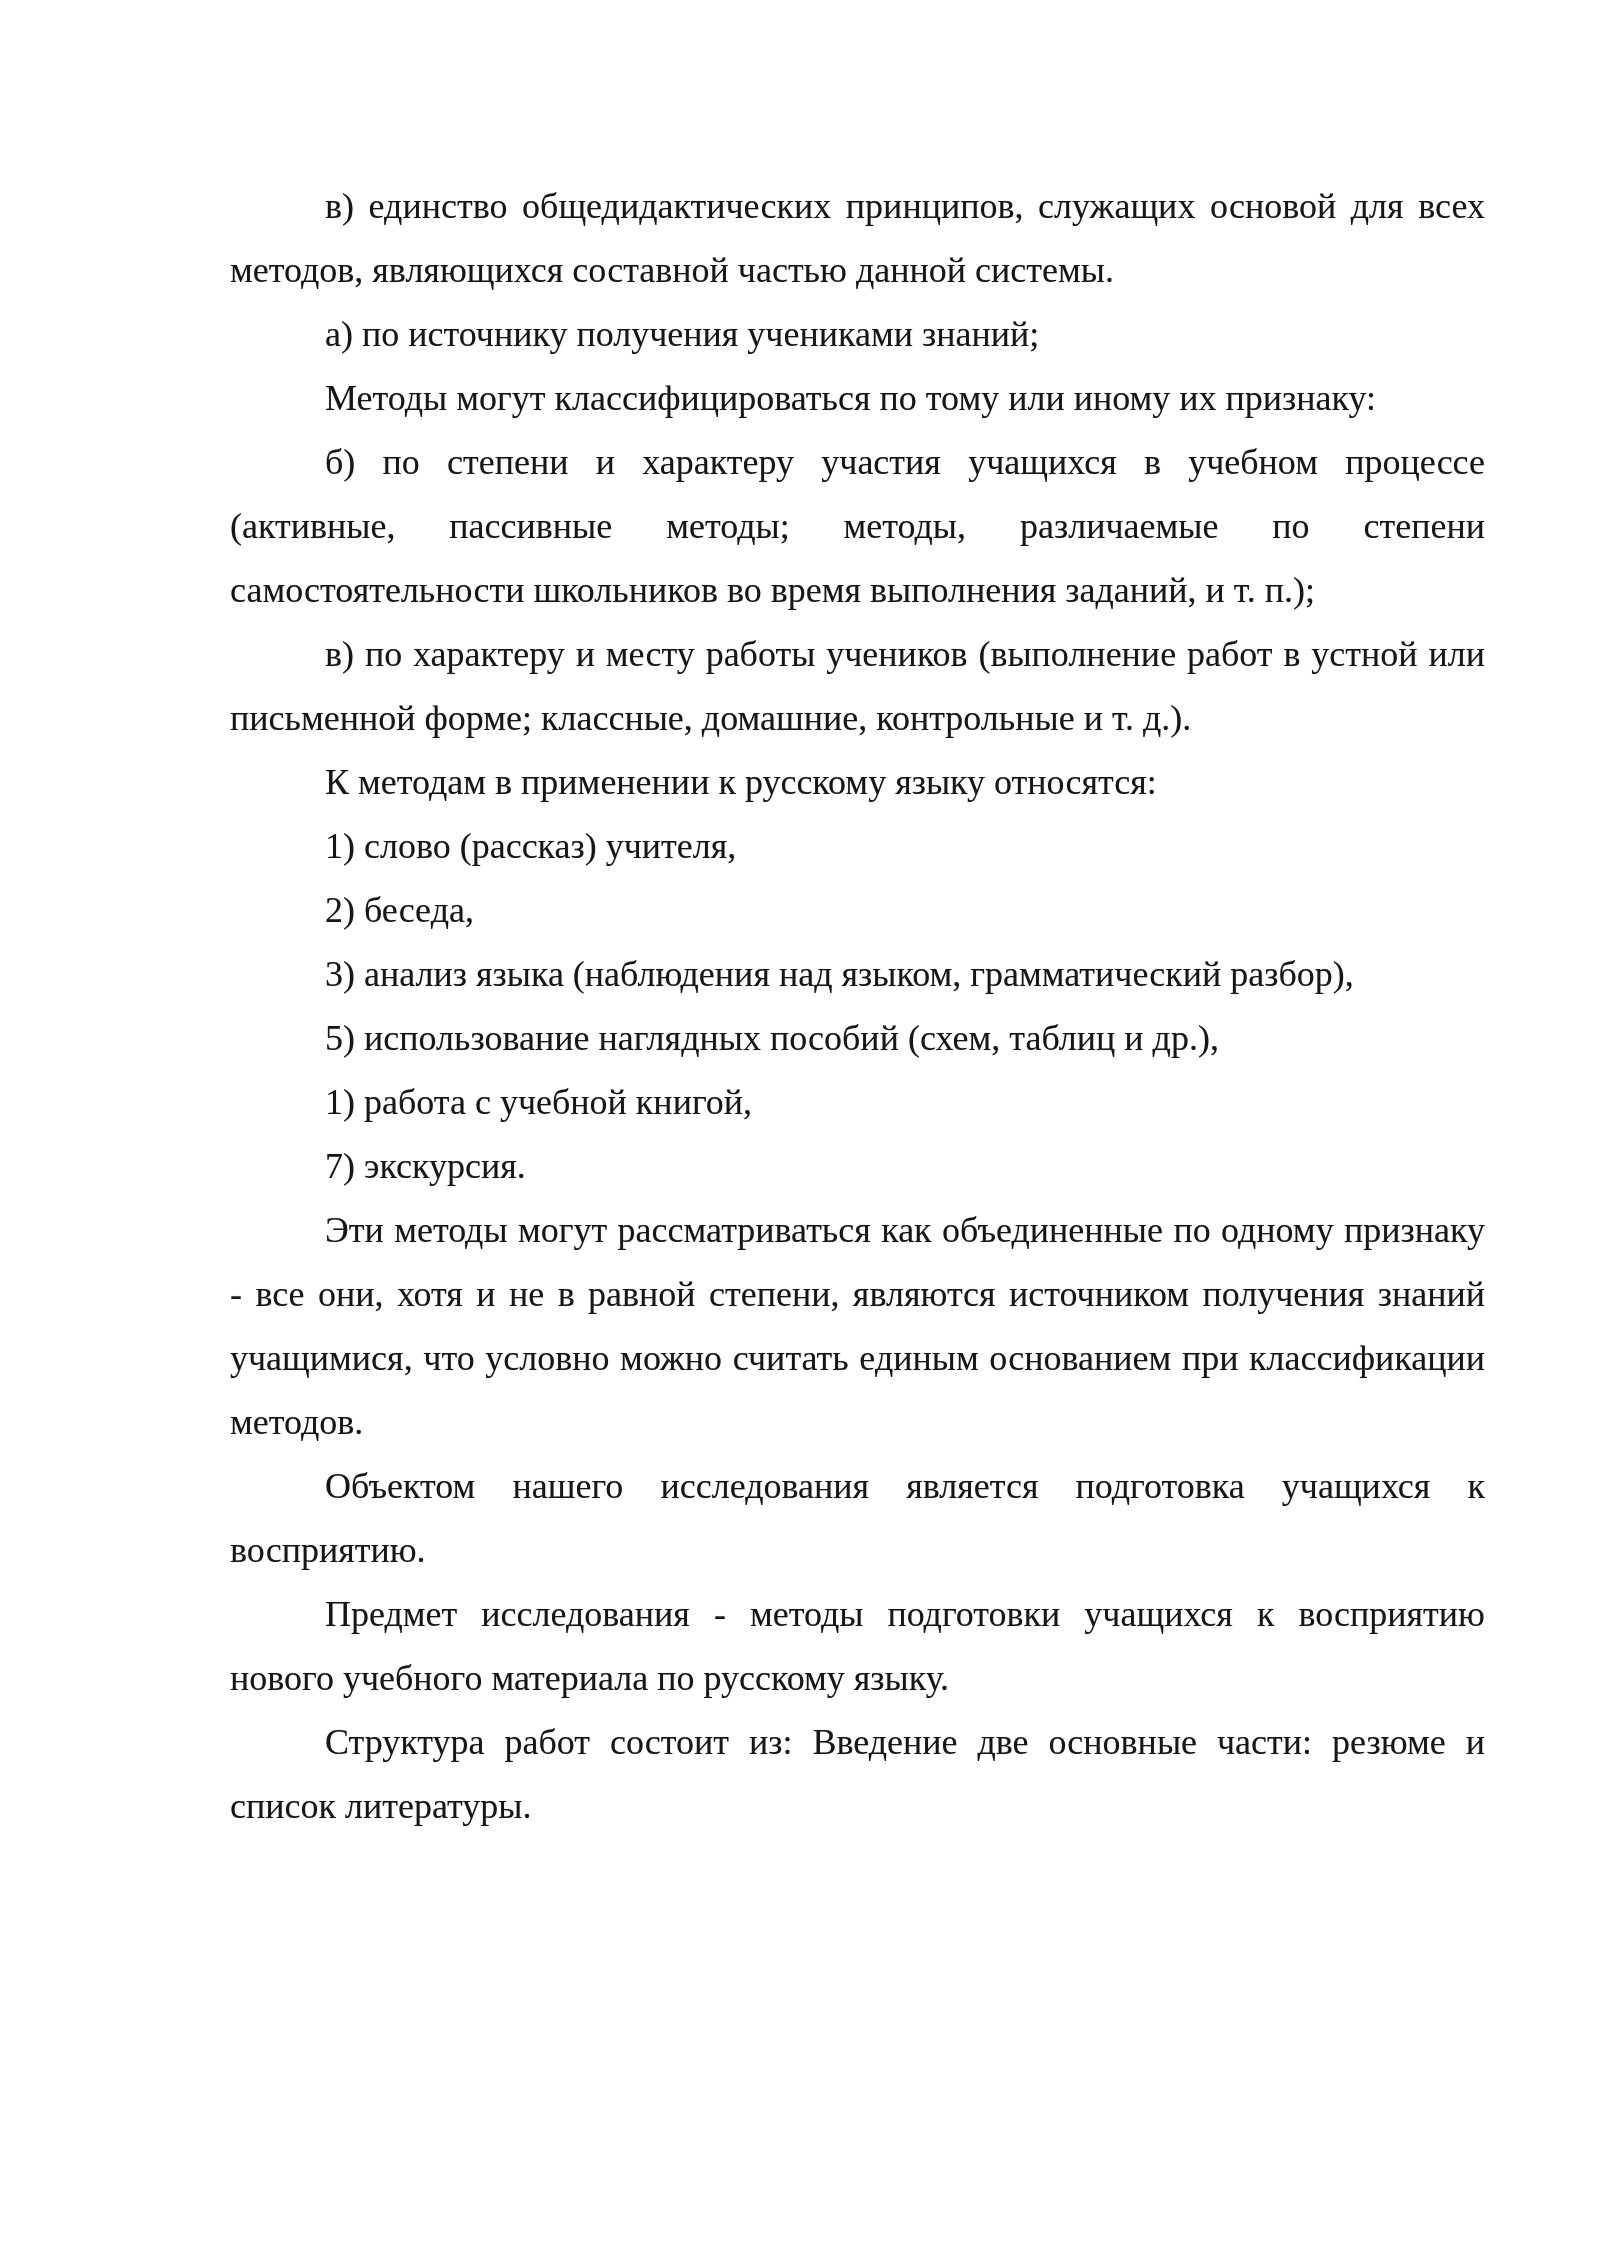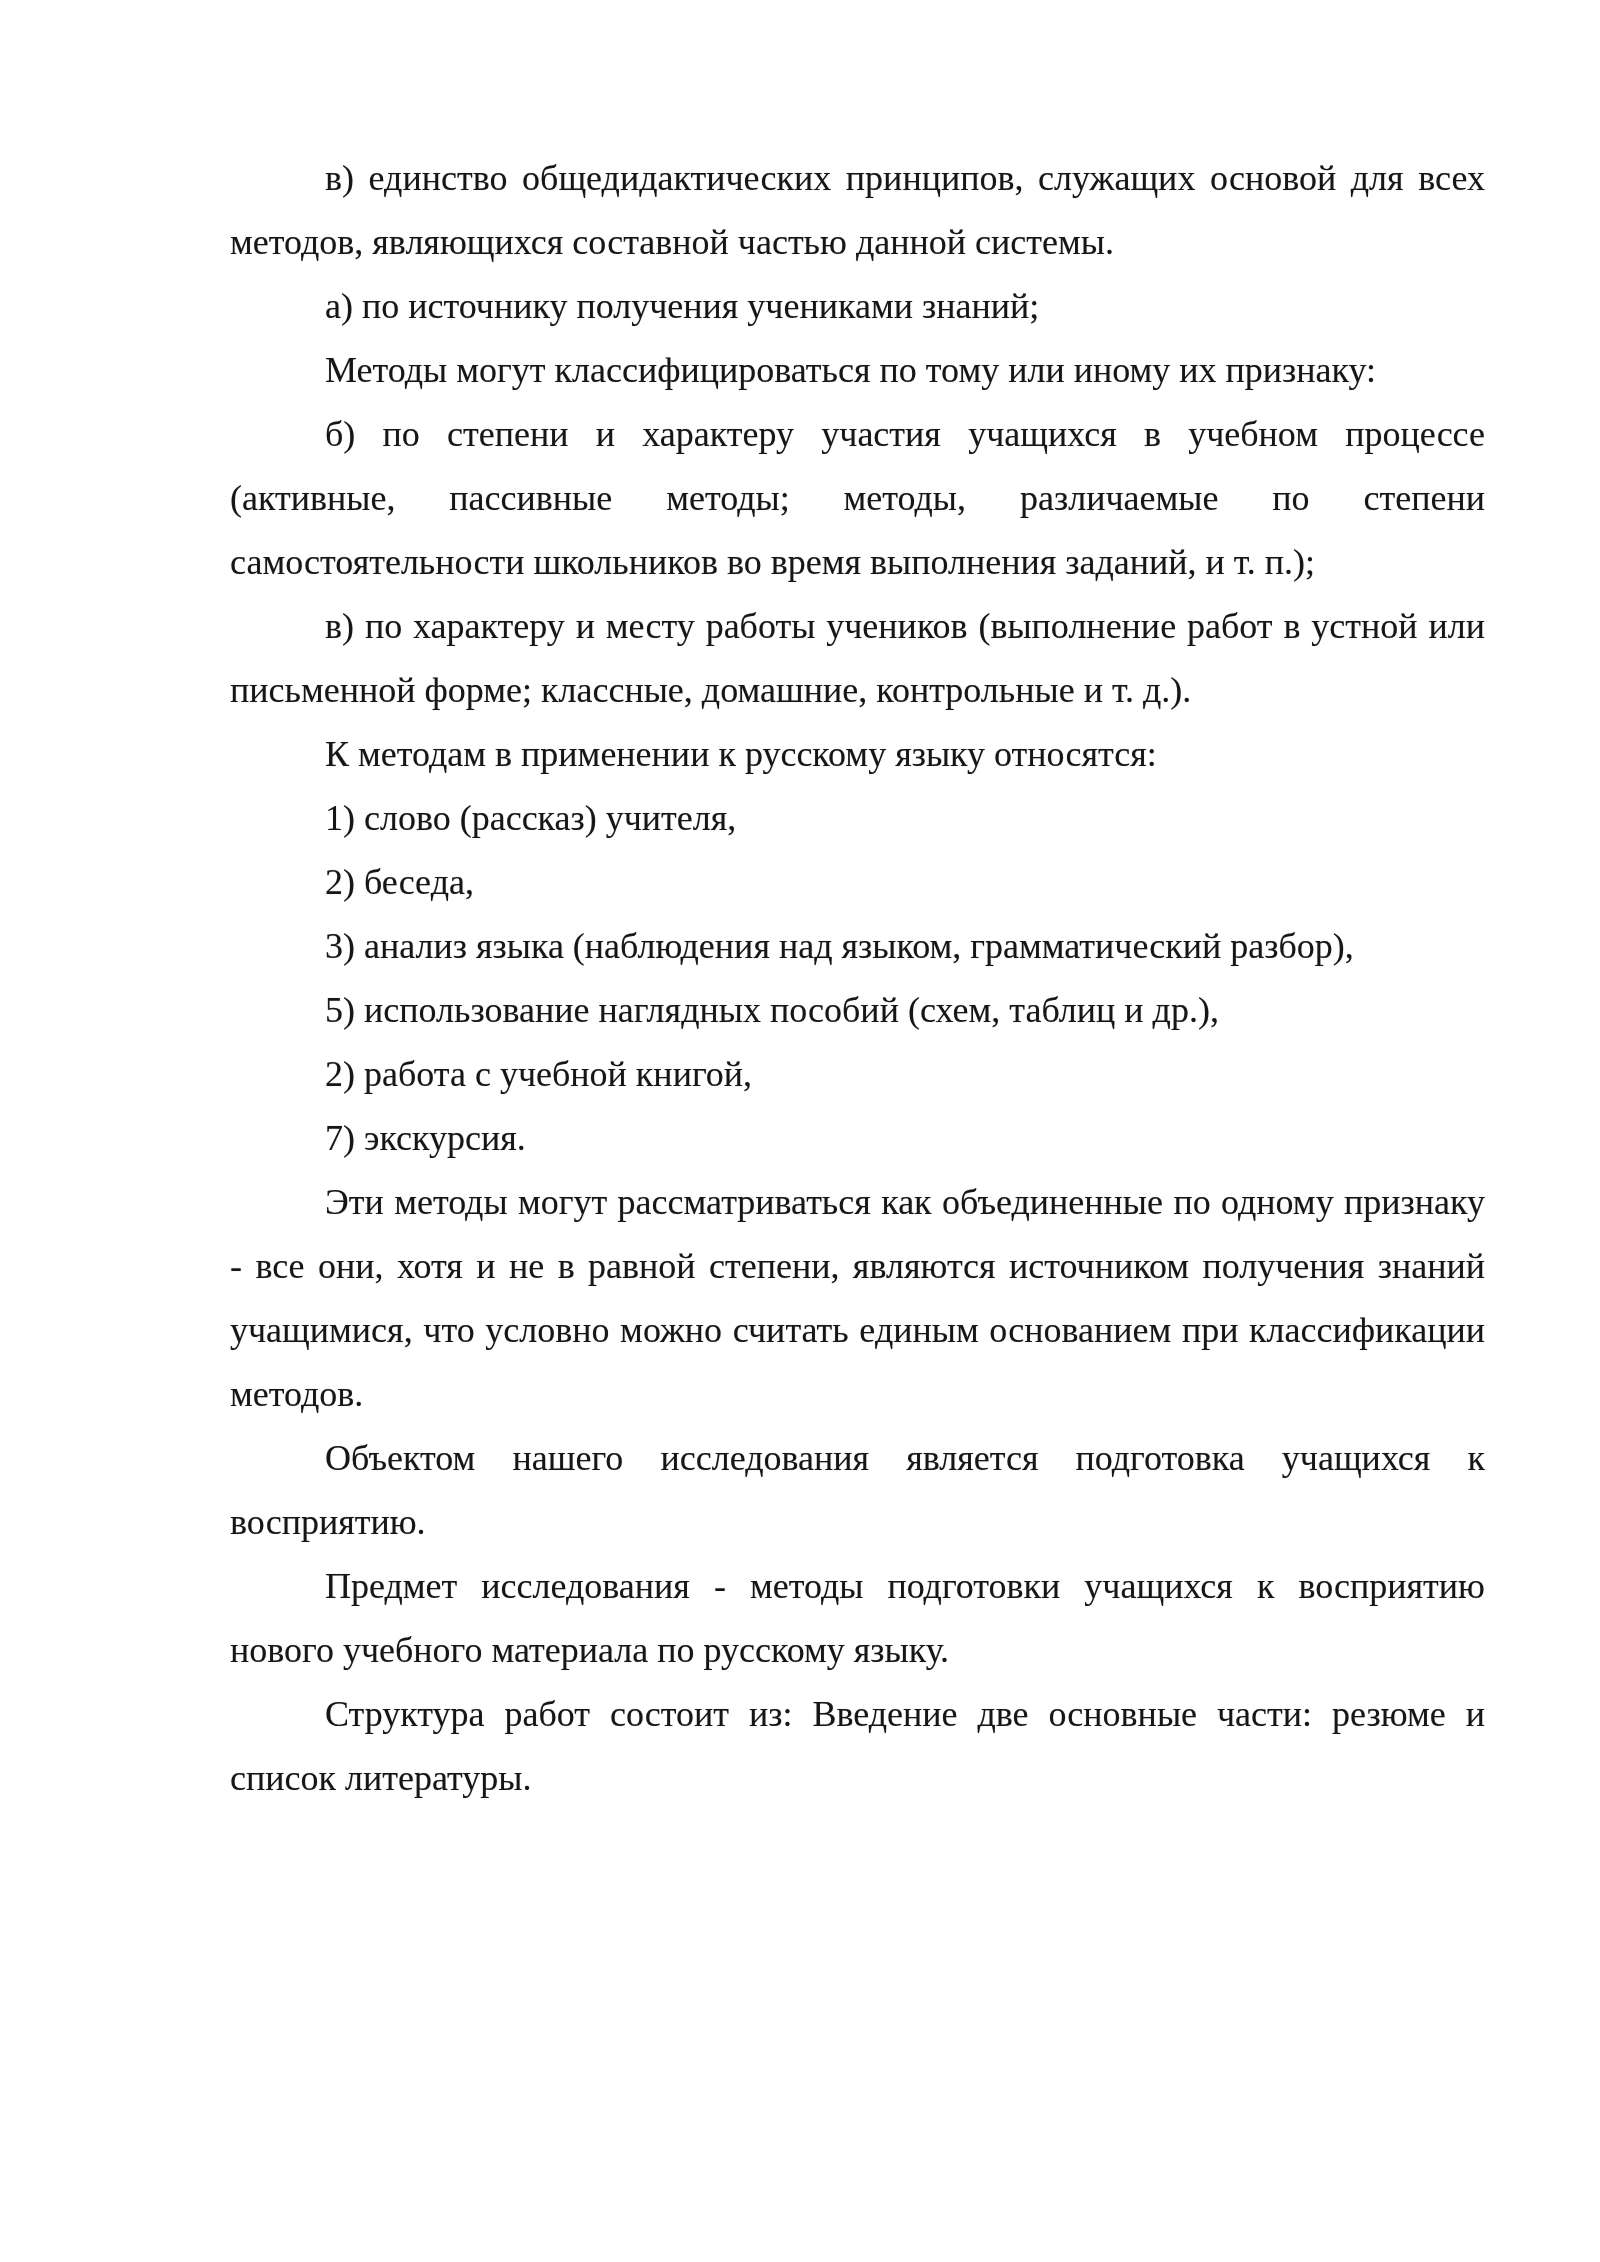--- a/index.html
+++ b/index.html
@@ -8,20 +8,21 @@
     background: #ffffff;
   }
   .page {
     position: relative;
     width: 1600px;
     height: 2027px;
     background: #ffffff;
     overflow: hidden;
     font-family: "Liberation Serif", "DejaVu Serif", serif;
     color: #161616;
+    margin-top: 28px;
   }
   .content {
     position: absolute;
     left: 230px;
     top: 146px;
     width: 1255px;
     font-size: 36px;
     line-height: 64px;
     text-align: justify;
     text-shadow: 0 0 1px rgba(20,20,20,0.30);
@@ -53,21 +54,21 @@
       <p class="para">в) единство общедидактических принципов, служащих основой для всех методов, являющихся составной частью данной системы.</p>
       <p class="para">а) по источнику получения учениками знаний;</p>
       <p class="para">Методы могут классифицироваться по тому или иному их признаку:</p>
       <p class="para">б) по степени и характеру участия учащихся в учебном процессе (активные, пассивные методы; методы, различаемые по степени самостоятельности школьников во время выполнения заданий, и т. п.);</p>
       <p class="para">в) по характеру и месту работы учеников (выполнение работ в устной или письменной форме; классные, домашние, контрольные и т. д.).</p>
       <p class="para">К методам в применении к русскому языку относятся:</p>
       <p class="para">1) слово (рассказ) учителя,</p>
       <p class="para">2) беседа,</p>
       <p class="para">3) анализ языка (наблюдения над языком, грамматический разбор),</p>
       <p class="para">5) использование наглядных пособий (схем, таблиц и др.),</p>
-      <p class="para">2) работа с учебной книгой,</p>
+      <p class="para">1) работа с учебной книгой,</p>
       <p class="para">7) экскурсия.</p>
       <p class="para">Эти методы могут рассматриваться как объединенные по одному признаку - все они, хотя и не в равной степени, являются источником получения знаний учащимися, что условно можно считать единым основанием при классификации методов.</p>
       <p class="para"><span class="lead">Объектом</span> нашего исследования является подготовка учащихся к восприятию.</p>
       <p class="para"><span class="lead">Предмет исследования</span> - методы подготовки учащихся к восприятию нового учебного материала по русскому языку.</p>
       <p class="para"><span class="lead">Структура работ состоит из:</span> Введение две основные части: резюме и список литературы.</p>
     </div>
   <div class="page-number">
     <span>4</span>
   </div>
 </div>

